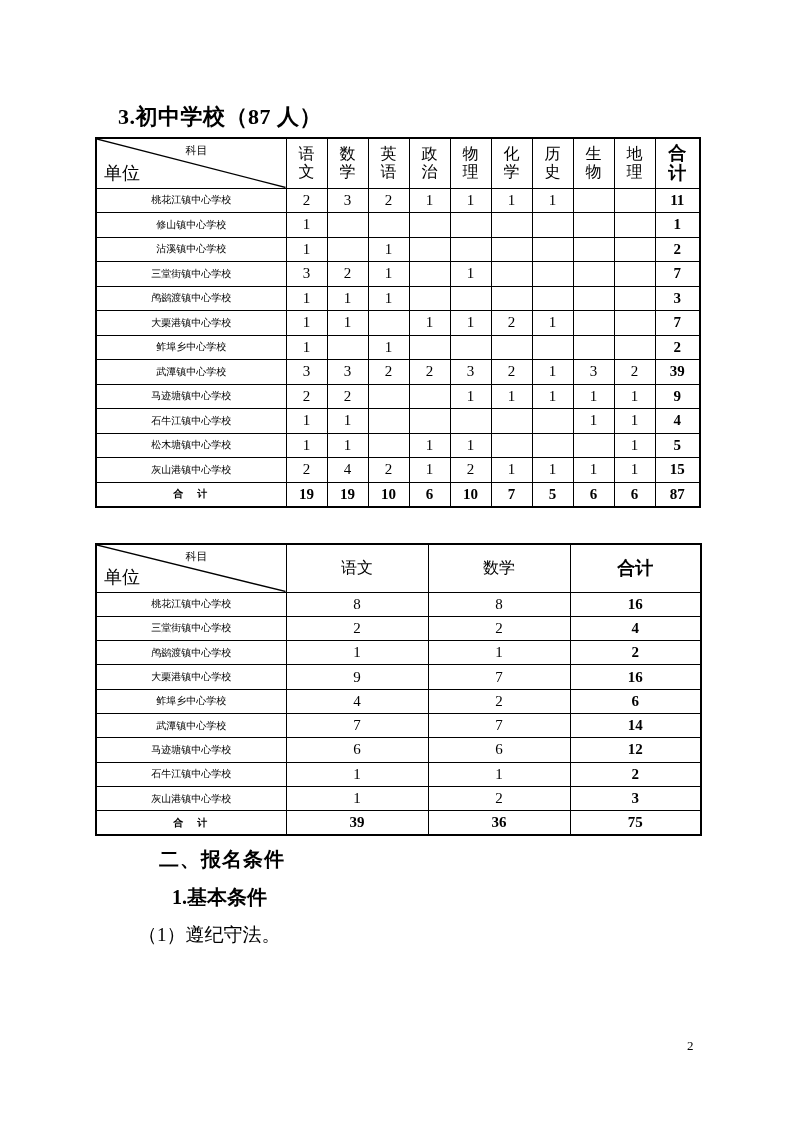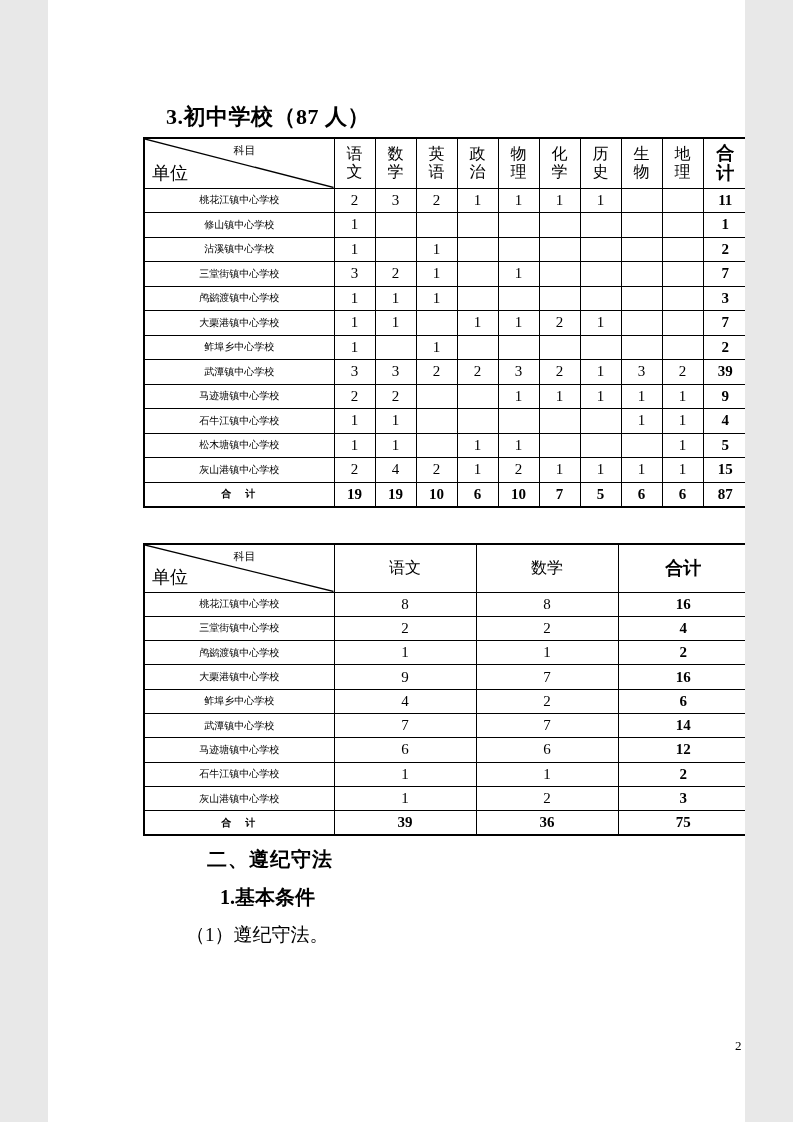--- a/index.html
+++ b/index.html
@@ -1,18 +1,18 @@
 <!DOCTYPE html>
 <html><head>
 <meta charset="utf-8">
 <style>
   html,body { margin:0; padding:0; background:#e8e8e8; }
   .page {
     position:relative;
-    width:697px; height:1122px;
+    width:793px; height:1122px;
     margin:0 auto;
     background:#ffffff;
     color:#000000;
     font-family:"Liberation Serif", serif;
     overflow:hidden;
   }
   .abs { position:absolute; }
 
   .sec-title {
     font-weight:bold;
@@ -392,21 +392,21 @@
         </tr>
         <tr class="total-row">
           <td class="unit">合　计</td>
           <td>39</td>
           <td>36</td>
           <td class="total-col">75</td>
         </tr>
       </tbody>
   </table>
 
-  <div class="abs" id="heading-conditions">二、遵纪守法</div>
+  <div class="abs" id="heading-conditions">二、报名条件</div>
 
   <div class="abs" id="heading-basic">1.基本条件</div>
 
   <div class="abs" id="item-1">（1）遵纪守法。</div>
 
   <div class="abs" id="page-number">2</div>
 
 </div>
 
 </body></html>

